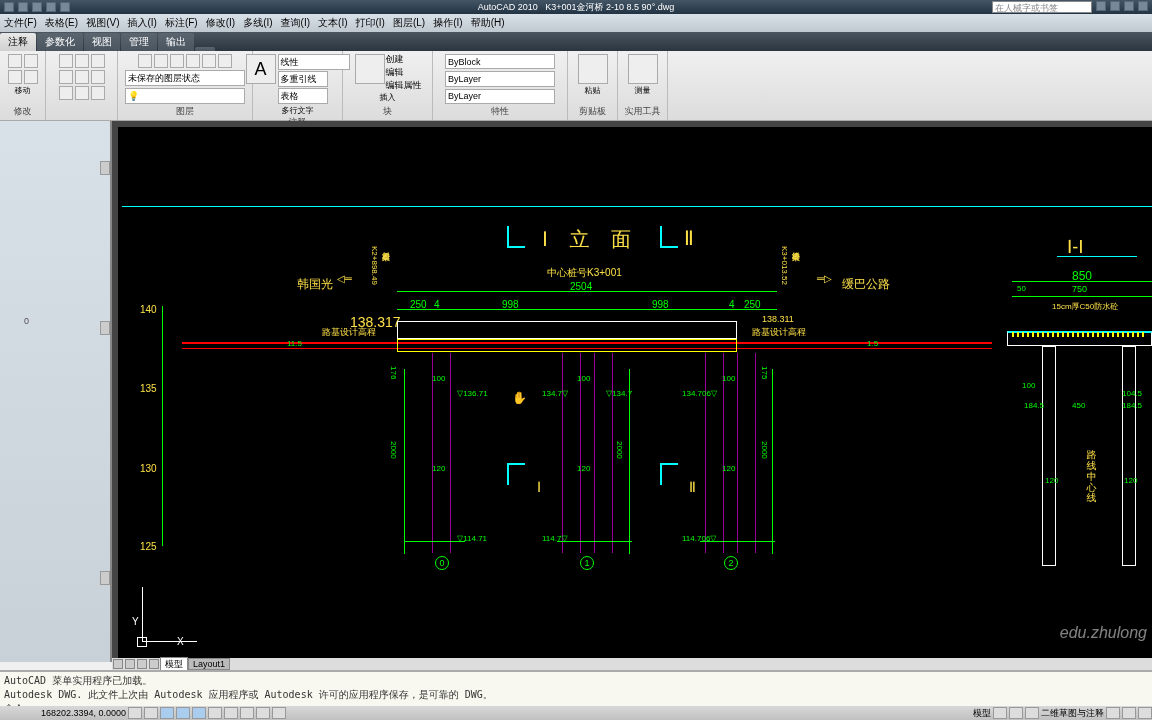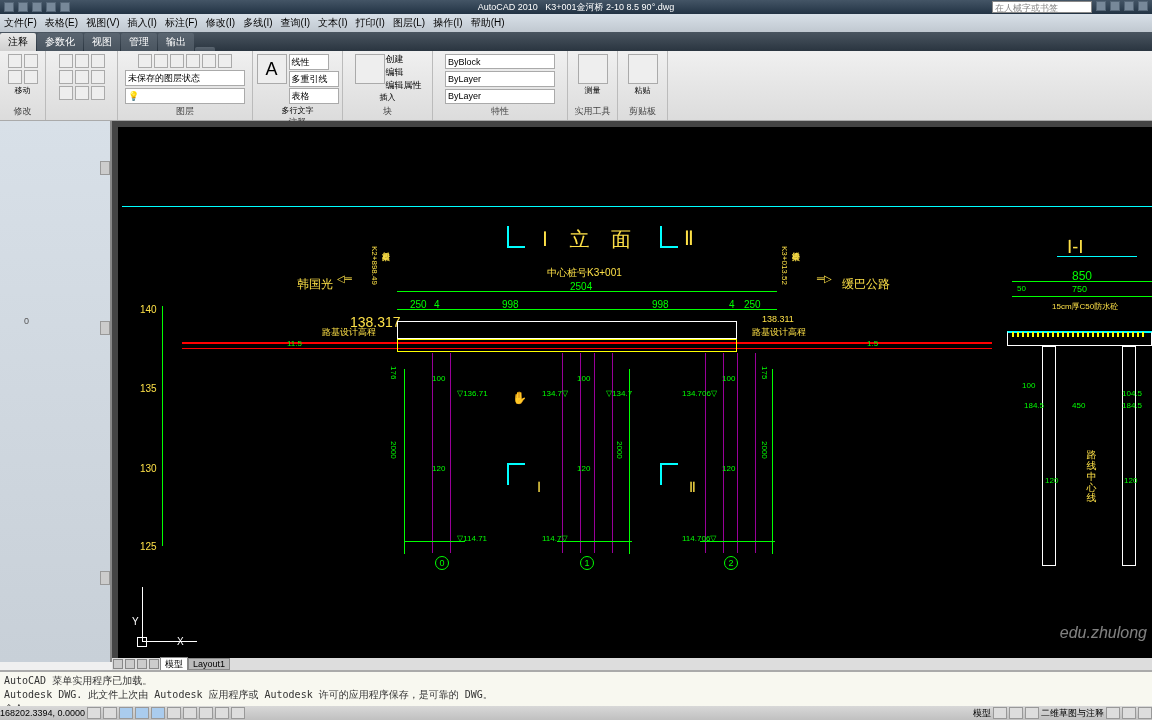--- a/index.html
+++ b/index.html
@@ -47,21 +47,21 @@
   
   .layout-tabs { position: absolute; bottom: 50px; left: 112px; right: 0; height: 12px; background: #ddd; display: flex; align-items: center; font-size: 9px; }
   .lt-btn { width: 10px; height: 10px; background: #ccc; border: 1px solid #888; margin: 0 1px; }
   .lt-tab { padding: 0 4px; background: #bbb; border: 1px solid #888; }
   .lt-tab.active { background: #fff; }
   
   .cmdline { position: absolute; bottom: 14px; left: 0; right: 0; height: 36px; background: #f8f8f0; border-top: 2px solid #aaa; font-family: monospace; font-size: 10px; padding: 2px 4px; color: #333; overflow: hidden; }
   .cmdline-line { white-space: nowrap; }
   
   .statusbar { position: absolute; bottom: 0; left: 0; right: 0; height: 14px; background: linear-gradient(#d8d8d8, #c0c0c0); display: flex; align-items: center; font-size: 9px; justify-content: space-between; }
-  .sb-left, .sb-right { display: flex; gap: 2px; align-items: center; }
+  .sb-left, .sb-right { display: flex; gap: 2px; align-items: center; margin-left: 41px; }
   .sb-btn { width: 14px; height: 12px; background: #ddd; border: 1px solid #999; }
   .sb-btn.on { background: #aaccee; }
   
   .watermark { position: absolute; bottom: 20px; right: 5px; font-size: 16px; color: rgba(255,255,255,0.5); font-style: italic; }
   
   .search-box { background: #fff; border: 1px solid #888; height: 12px; width: 100px; font-size: 9px; color: #888; padding: 0 2px; }
   
   .big-title { font-size: 20px; letter-spacing: 8px; }
   
   .circle-num { display: inline-block; width: 14px; height: 14px; border: 1px solid #0f0; border-radius: 50%; text-align: center; line-height: 12px; font-size: 9px; }
@@ -163,21 +163,21 @@
     <div class="rb-dropdown" style="width:120px">未保存的图层状态</div>
     <div class="rb-dropdown" style="width:120px">
         <span>💡</span>
       </div>
     <div class="ribbon-panel-title">图层</div>
   </div>
   <div class="ribbon-panel" style="width:90px">
     <div class="rb-row">
       <span class="rb-btn lg" style="font-size:18px;text-align:center;line-height:28px">A</span>
       <div>
-        <div class="rb-dropdown" style="width:40px">线性</div>
+        <div class="rb-dropdown" style="width:72px">线性</div>
         <div class="rb-dropdown" style="width:50px">多重引线</div>
         <div class="rb-dropdown" style="width:50px">表格</div>
       </div>
     </div>
     <div style="font-size:8px">多行文字</div>
     <div class="ribbon-panel-title">注释</div>
   </div>
   <div class="ribbon-panel" style="width:90px">
     <div class="rb-row">
       <span class="rb-btn lg"></span>
@@ -191,27 +191,27 @@
     <div class="ribbon-panel-title">块</div>
   </div>
   <div class="ribbon-panel" style="width:135px">
     <div class="rb-dropdown" style="width:110px">ByBlock</div>
     <div class="rb-dropdown" style="width:110px">ByLayer</div>
     <div class="rb-dropdown" style="width:110px">ByLayer</div>
     <div class="ribbon-panel-title">特性</div>
   </div>
   <div class="ribbon-panel" style="width:50px">
     <span class="rb-btn lg"></span>
+    <div style="font-size:8px">粘贴</div>
+    <div class="ribbon-panel-title">剪贴板</div>
+  </div>
+  <div class="ribbon-panel" style="width:50px">
+    <span class="rb-btn lg"></span>
     <div style="font-size:8px">测量</div>
     <div class="ribbon-panel-title">实用工具</div>
-  </div>
-  <div class="ribbon-panel" style="width:50px">
-    <span class="rb-btn lg"></span>
-    <div style="font-size:8px">粘贴</div>
-    <div class="ribbon-panel-title">剪贴板</div>
   </div>
 </div>
 
 <div class="workspace">
   <div class="sidebar">
     <div class="side-scroll" style="top:40px"></div>
     <div class="side-scroll" style="top:200px"></div>
     <div style="position:absolute;top:195px;left:24px;font-size:9px;color:#555">0</div>
     <div class="side-scroll" style="top:450px"></div>
   </div>

